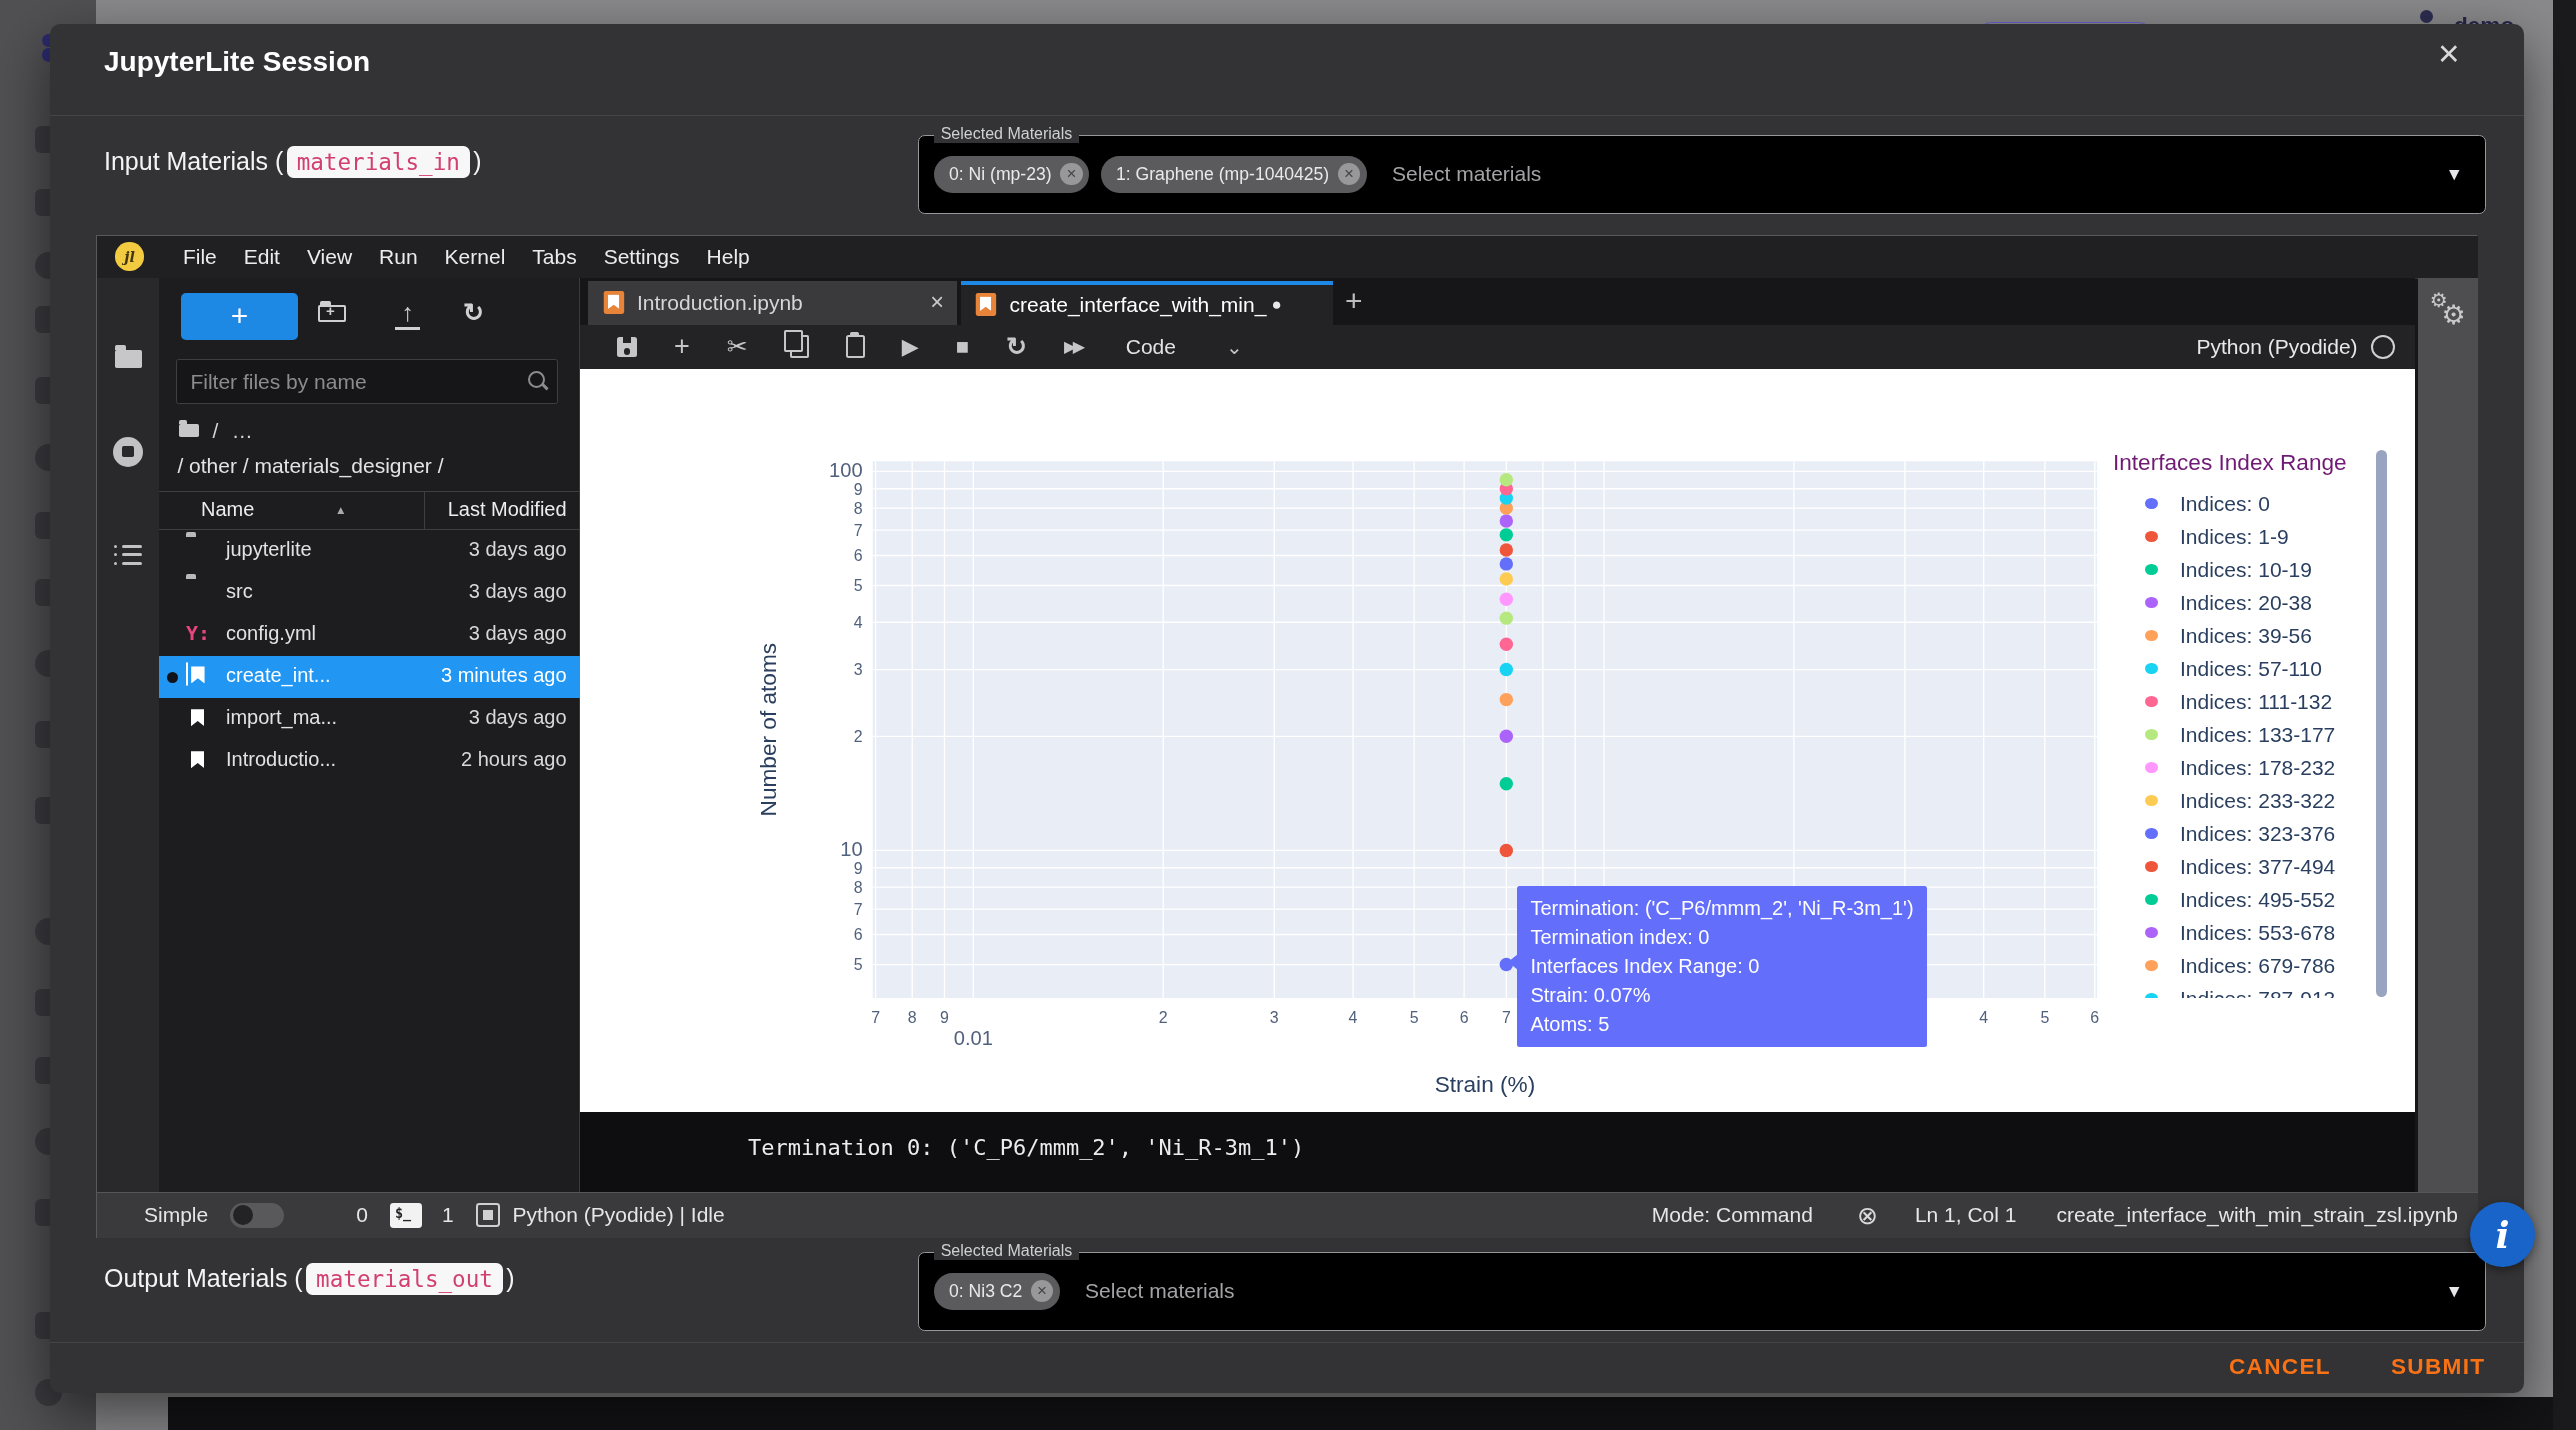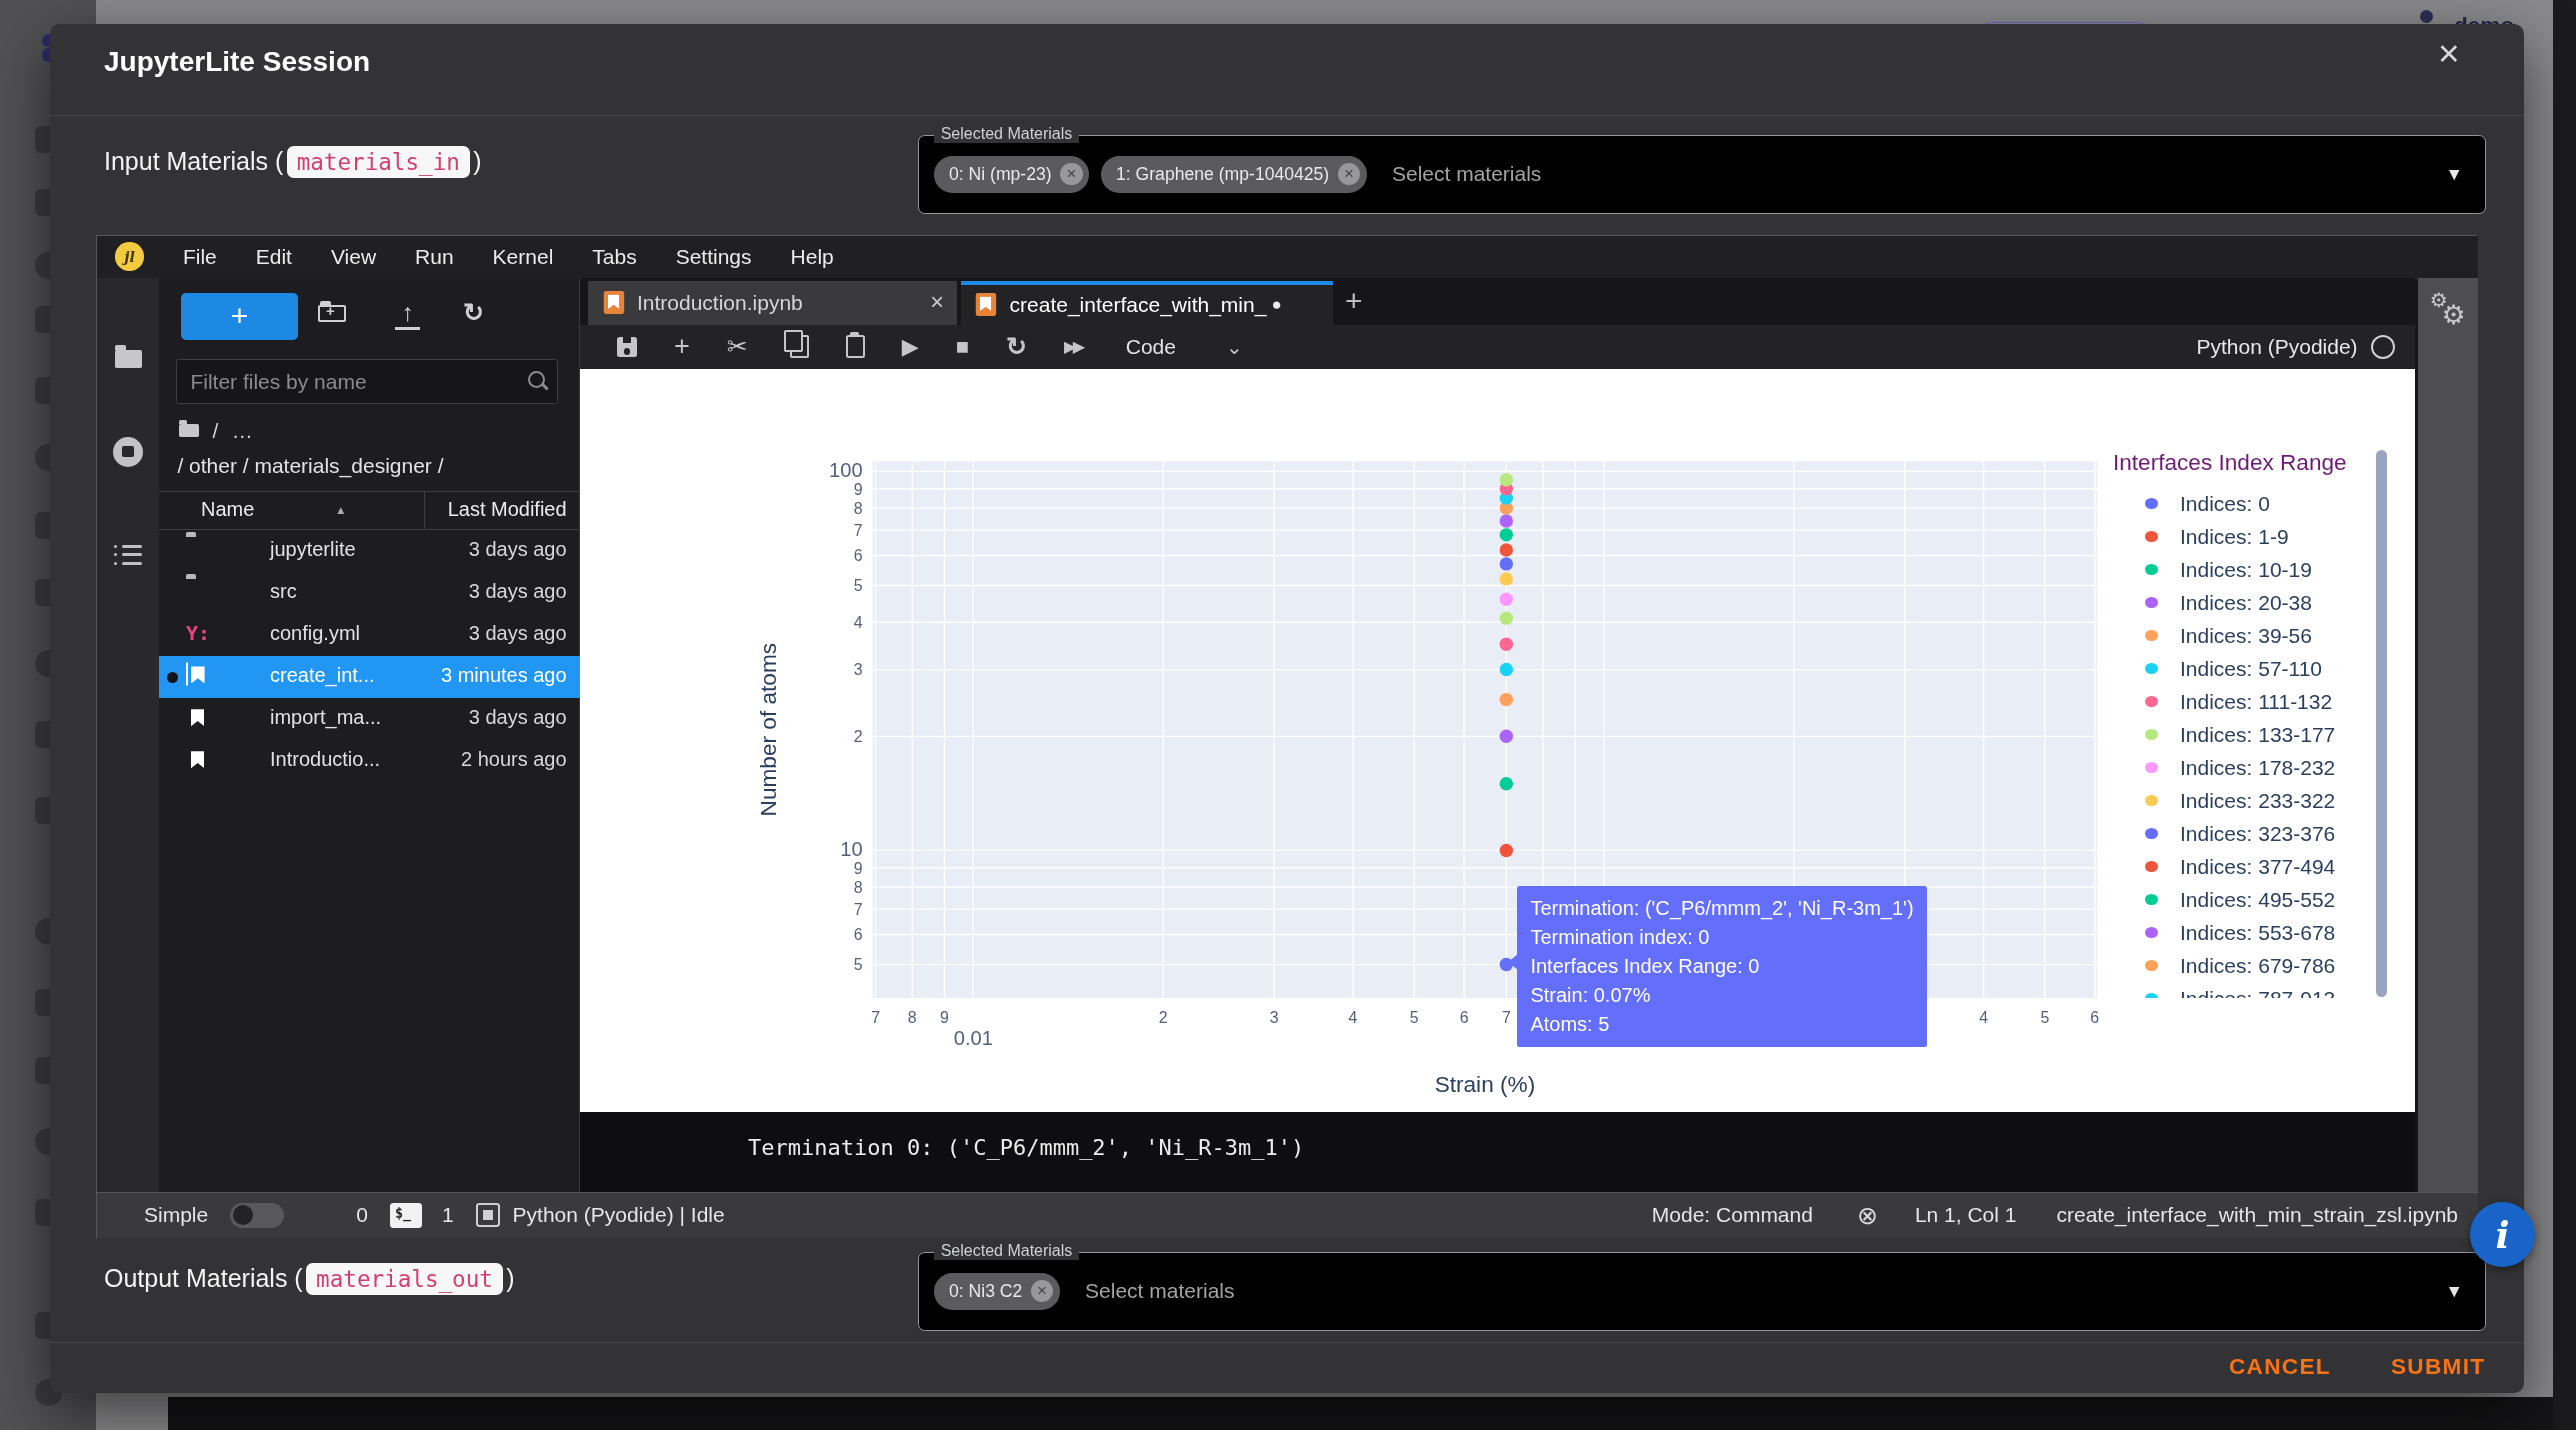--- a/index.html
+++ b/index.html
@@ -44,21 +44,21 @@
   #btn-cancel{left:2179px;top:1330px;}
   #btn-submit{left:2341px;top:1330px;}
   #info-fab{left:2470px;top:1202px;width:65px;height:65px;border-radius:50%;background:#1964c8;display:flex;align-items:center;justify-content:center;box-shadow:0 3.4px 10px rgba(0,0,0,.4);}
   #info-fab span{font-family:"DejaVu Serif",serif;font-style:italic;font-weight:bold;font-size:37px;color:#fff;}
 
   
   #jlab{left:46px;top:211px;width:2381px;height:1003px;background:#161618;border:0.8px solid #59595b;box-sizing:border-box;}
   #menubar{left:0;top:0;width:2381px;height:42px;background:#202022;border-bottom:0.8px solid #333336;display:flex;align-items:center;}
   #jl-logo{width:28.5px;height:28.5px;border-radius:50%;background:#f3cb40;margin-left:18.4px;display:flex;align-items:center;justify-content:center;}
   #jl-logo span{font-family:"DejaVu Serif",serif;font-style:italic;font-weight:bold;font-size:14.3px;color:#42370f;}
-  #menu-items{display:flex;gap:39px;margin-left:39px;}
+  #menu-items{display:flex;gap:27px;margin-left:39px;}
   .menu-item{font-size:21px;color:#ececec;cursor:pointer;}
 
   #left-strip{left:0;top:42px;width:62px;height:914px;background:#29292b;}
   .ls-ico{position:absolute;left:0;width:62px;display:flex;justify-content:center;}
   
   .folder{position:relative;width:27px;height:18.4px;background:#c7c7c9;border-radius:1.7px;}
   .folder::before{content:"";position:absolute;top:-5px;left:0;width:11px;height:5px;background:#c7c7c9;border-radius:1.7px 1.7px 0 0;}
   .folder.small{width:20px;height:13.4px;}
   .folder.small::before{width:8.4px;height:4.2px;top:-4.2px;}
   .stopcirc{width:30px;height:30px;border-radius:50%;background:#c2c2c4;position:relative;}
@@ -86,21 +86,21 @@
   #fp-head{position:absolute;left:0;top:213px;width:421px;height:39px;border-top:0.8px solid #3f3f42;border-bottom:0.8px solid #3f3f42;box-sizing:border-box;font-size:20px;color:#ededef;}
   #fp-head .nm{position:absolute;left:42px;top:6.7px;}
   #fp-head .sort{position:absolute;left:176px;top:11px;font-size:11.7px;color:#ababad;}
   #fp-head .vd{position:absolute;left:265px;top:0;width:0.8px;height:37px;background:#3f3f42;}
   #fp-head .lm{position:absolute;right:13.4px;top:6.7px;}
   #file-rows{position:absolute;left:0;top:252px;width:421px;}
   .frow{position:relative;width:421px;height:42px;font-size:20px;color:#e2e2e4;}
   .frow.sel{background:#2196f3;color:#ffffff;}
   .frow .seldot{position:absolute;left:8.4px;top:16px;width:11px;height:11px;border-radius:50%;background:#10131a;}
   .frow .fico{position:absolute;left:27px;top:7.5px;}
-  .frow .fname{position:absolute;left:67px;top:8.4px;margin-left:44px;}
+  .frow .fname{position:absolute;left:67px;top:8.4px;}
   .frow .fdate{position:absolute;right:13.4px;top:8.4px;color:#d8d8da;}
   .frow.sel .fdate{color:#fff;}
   .fi-folder{width:25px;height:17px;background:#b9b9bb;border-radius:1.7px;position:relative;margin-top:3.4px;}
   .fi-folder::before{content:"";position:absolute;top:-5px;left:0;width:10px;height:5px;background:#b9b9bb;border-radius:1.7px 1.7px 0 0;}
   .fi-yaml{font-weight:bold;color:#e8457f;font-size:20px;font-family:"DejaVu Sans Mono",monospace;}
   .nbico{position:relative;width:23.5px;height:27px;background:#e8833a;border-radius:2.5px;}
   .nbico::after{content:"";position:absolute;left:5px;top:4.2px;width:13.4px;height:17px;background:#ffffff;clip-path:polygon(0 0,100% 0,100% 100%,50% 70%,0 100%);}
   .nbico.sel{background:transparent;border:1.7px solid #ffffff;width:22px;height:25px;}
   .nbico.sel::after{left:4.2px;top:3.4px;}
 

